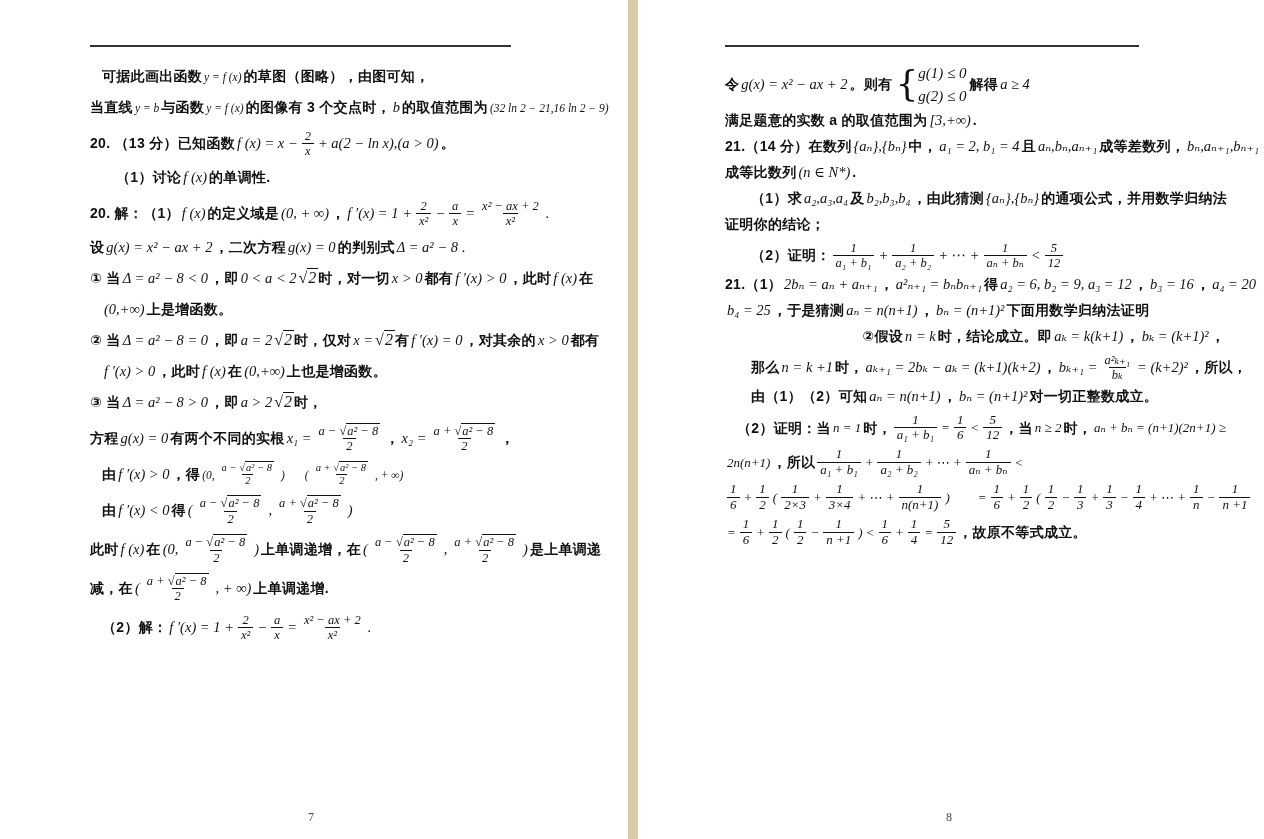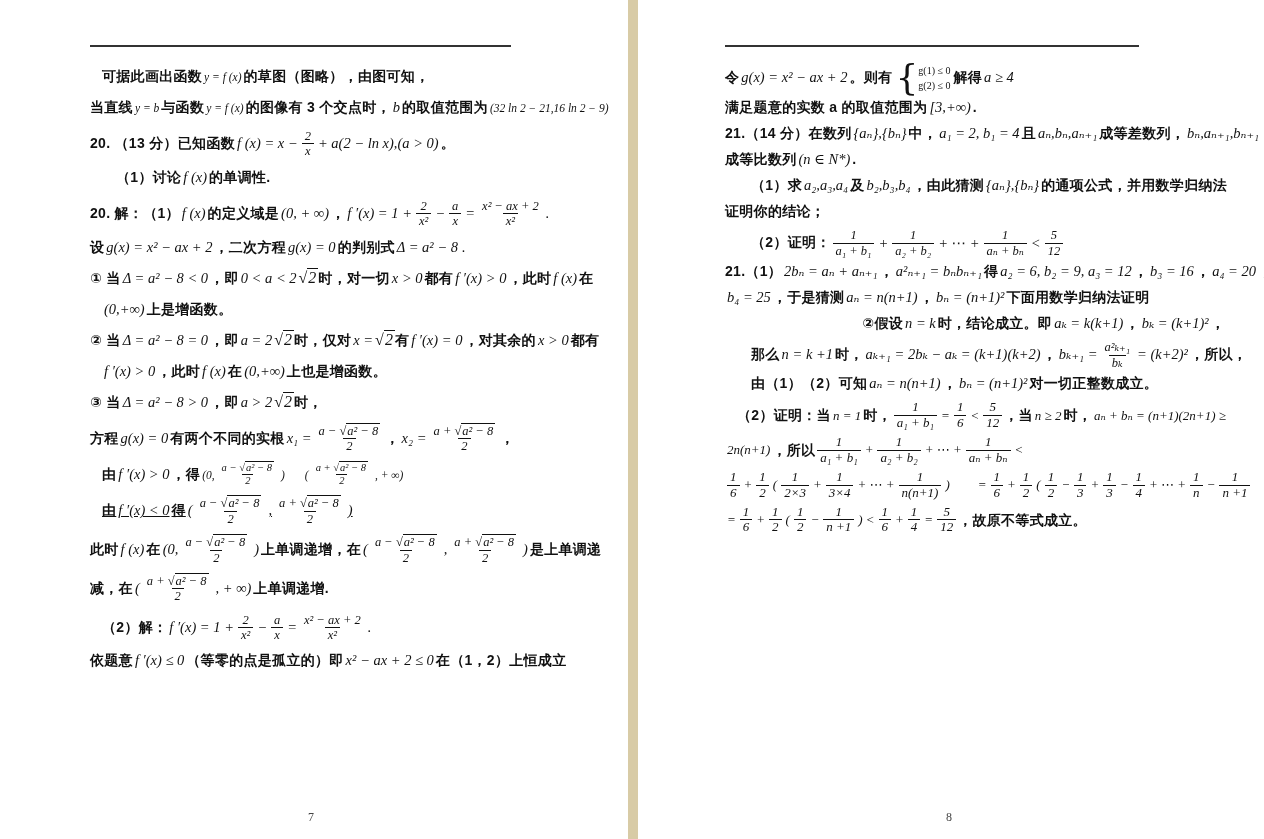--- a/index.html
+++ b/index.html
@@ -37,21 +37,21 @@
   .line.cmp .fr{font-size:10.8px;}
   .line.cmp .t-m{font-size:13px;}
   
   .sq{display:inline;white-space:nowrap;font-family:"Liberation Serif","DejaVu Serif","DejaVu Sans",serif;font-style:italic;}
   .sq .rs{font-style:normal;}
   .sq .rad{border-top:1px solid #111;padding:0 2px 0 1px;}
   
   .sys{display:inline-flex;align-items:center;vertical-align:middle;margin:0 3px;}
   .sys .br{font-family:"DejaVu Serif","Liberation Serif",serif;font-size:36px;font-weight:400;line-height:.9;font-style:normal;}
   .sys .rows{display:inline-flex;flex-direction:column;}
-  .sys .row{font-family:"Liberation Serif","DejaVu Serif",serif;font-size:10px;line-height:1.5;}
+  .sys .row{font-family:"Liberation Serif","DejaVu Serif",serif;font-style:italic;font-size:15px;line-height:1.5;}
   .spc{display:inline-block;}
   .pageno{position:absolute;bottom:14px;font-family:"Liberation Serif","DejaVu Serif",serif;font-size:12px;color:#444;}
   .p1 .pageno{left:308px;}
   .p2 .pageno{left:308px;}
 </style>
 </head>
 <body>
 
 <div class="spread">
   <div class="page p1">
@@ -87,21 +87,21 @@
             <span class="nu"><span class="t-m">a + </span><span class="sq"><span class="rs">√</span><span class="rad">a² − 8</span></span></span>
             <span class="de"><span class="t-m">2</span></span>
           </span><span class="t-c">，</span></div>
         <div class="line" style="margin-left: 12px;"><span class="t-c">由</span><span class="t-m">f ′(x) &gt; 0</span><span class="t-c">，得</span><span class="t-m sm">(0,</span><span class="fr sm">
             <span class="nu"><span class="t-m">a − </span><span class="sq"><span class="rs">√</span><span class="rad">a² − 8</span></span></span>
             <span class="de"><span class="t-m">2</span></span>
           </span><span class="t-m sm">)</span><span class="spc" style="width: 16px;">&nbsp;</span><span class="t-m sm">(</span><span class="fr sm">
             <span class="nu"><span class="t-m">a + </span><span class="sq"><span class="rs">√</span><span class="rad">a² − 8</span></span></span>
             <span class="de"><span class="t-m">2</span></span>
           </span><span class="t-m sm">, + ∞)</span></div>
-        <div class="line" style="margin-left: 12px; text-decoration: underline;"><span class="t-c">由</span><span class="t-m">f ′(x) &lt; 0</span><span class="t-c">得</span><span class="t-m">(</span><span class="fr">
+        <div class="line" style="margin-left: 12px;"><span class="t-c">由</span><span class="t-m">f ′(x) &lt; 0</span><span class="t-c">得</span><span class="t-m">(</span><span class="fr">
             <span class="nu"><span class="t-m">a − </span><span class="sq"><span class="rs">√</span><span class="rad">a² − 8</span></span></span>
             <span class="de"><span class="t-m">2</span></span>
           </span><span class="t-m">,</span><span class="fr">
             <span class="nu"><span class="t-m">a + </span><span class="sq"><span class="rs">√</span><span class="rad">a² − 8</span></span></span>
             <span class="de"><span class="t-m">2</span></span>
           </span><span class="t-m">)</span></div>
         <div class="line"><span class="t-c">此时</span><span class="t-m">f (x)</span><span class="t-c">在</span><span class="t-m">(0,</span><span class="fr">
             <span class="nu"><span class="t-m">a − </span><span class="sq"><span class="rs">√</span><span class="rad">a² − 8</span></span></span>
             <span class="de"><span class="t-m">2</span></span>
           </span><span class="t-m">)</span><span class="t-c">上单调递增，在</span><span class="t-m">(</span><span class="fr">
@@ -118,21 +118,20 @@
         <div class="line" style="margin-left: 12px;"><span class="t-c">（2）解：</span><span class="t-m">f ′(x) = 1 +</span><span class="fr">
             <span class="nu"><span class="t-m">2</span></span>
             <span class="de"><span class="t-m">x²</span></span>
           </span><span class="t-m">−</span><span class="fr">
             <span class="nu"><span class="t-m">a</span></span>
             <span class="de"><span class="t-m">x</span></span>
           </span><span class="t-m">=</span><span class="fr">
             <span class="nu"><span class="t-m">x² − ax + 2</span></span>
             <span class="de"><span class="t-m">x²</span></span>
           </span><span class="t-m">.</span></div>
-        <div class="line"><span class="t-c">依题意</span><span class="t-m">f ′(x) ≤ 0</span><span class="t-c">（等零的点是孤立的）即</span><span class="t-m">x² − ax + 2 ≤ 0</span><span class="t-c">在（1，2）上恒成立</span></div>
       </div>
     <div class="pageno">7</div>
   </div>
   <div class="divider"></div>
   <div class="page p2">
     <div class="rule"></div>
     <div class="content">
         <div class="line"><span class="t-c">令</span><span class="t-m">g(x) = x² − ax + 2</span><span class="t-c">。则有</span><span class="sys">
             <span class="br">{</span>
             <span class="rows">

